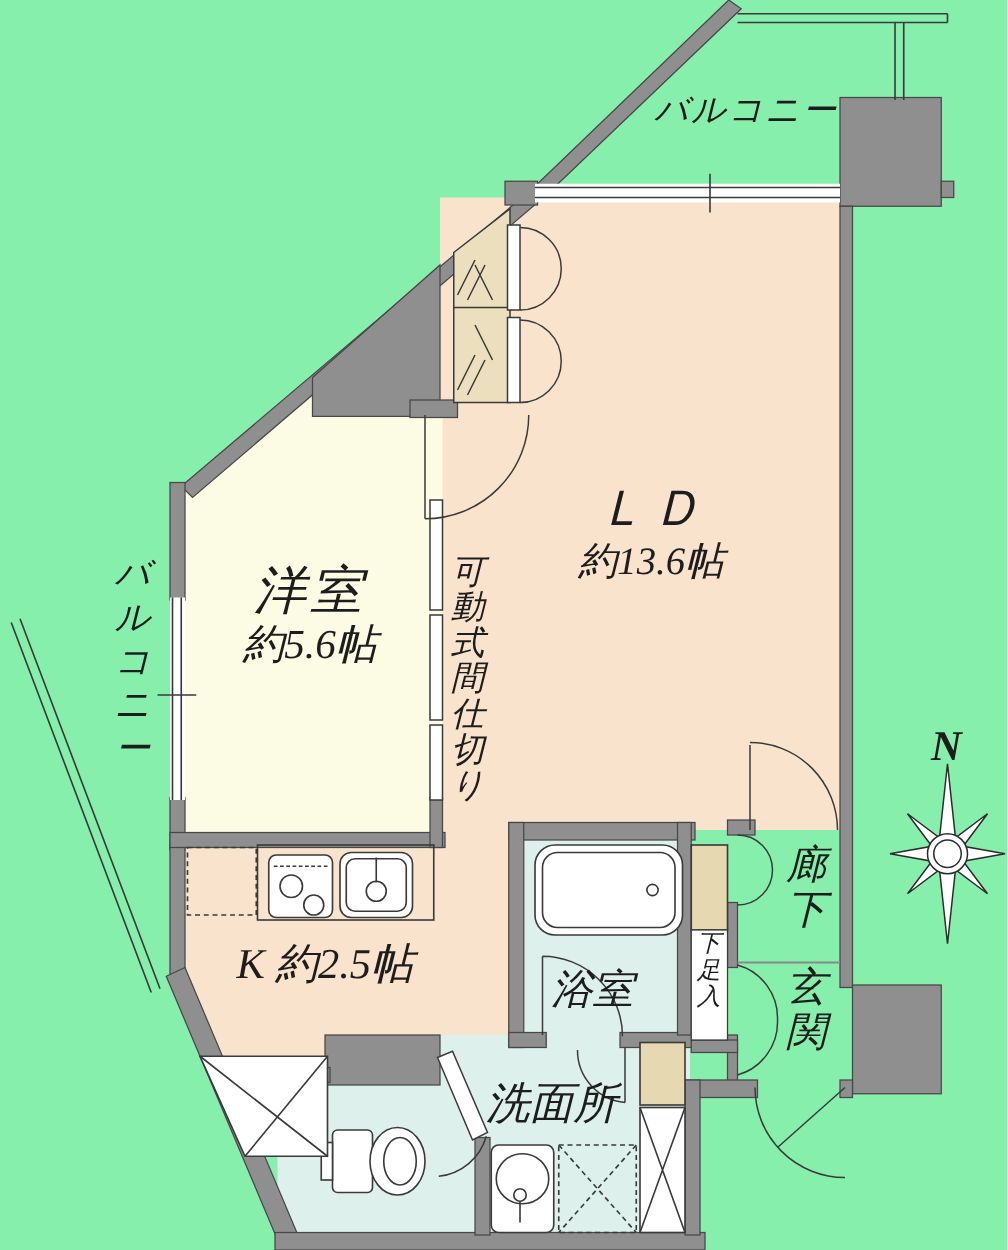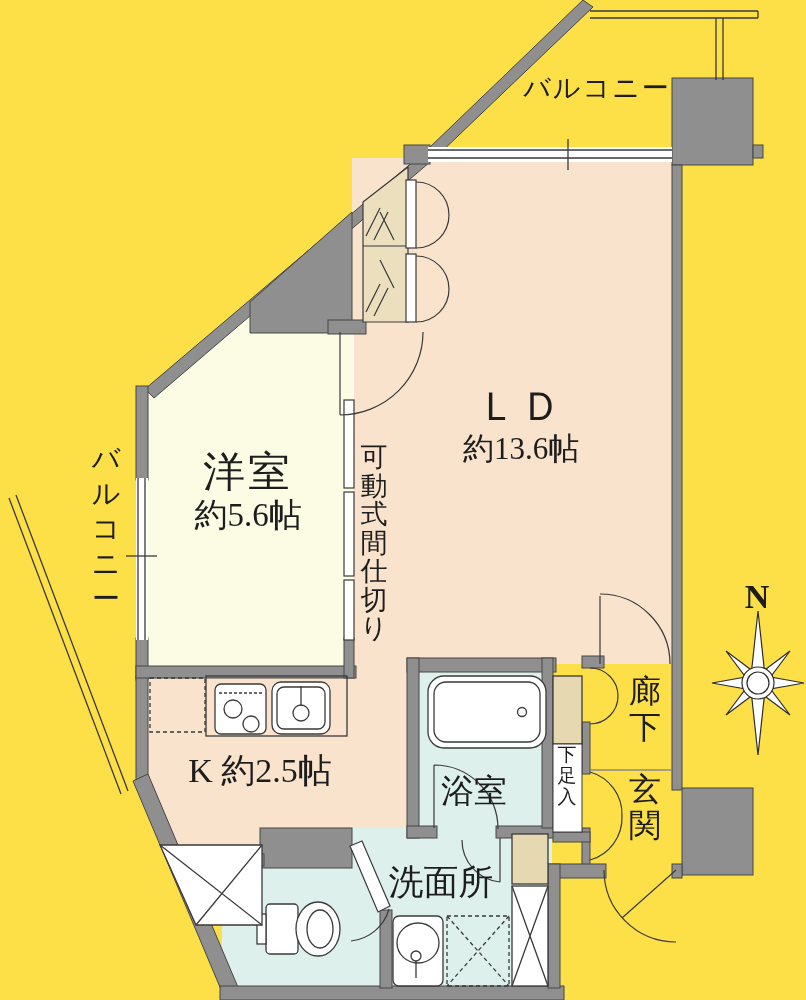--- a/index.html
+++ b/index.html
@@ -1,16 +1,16 @@
 <!DOCTYPE html>
 <html><head>
 <meta charset="utf-8">
 <style>
   html,body{margin:0;padding:0;background:#ffffff;}
-  .stage{width:806px;height:1000px;position:relative;overflow:hidden;background:#fde047;}
+  .stage{width:806px;height:1000px;position:relative;overflow:hidden;background:#86efac;font-style:italic;}
   svg{display:block;}
   text{font-family:"Liberation Serif","DejaVu Serif",serif;fill:#1d1d1d;}
   .lbl{text-anchor:middle;}
   .dash{stroke-dasharray:4 3;}
 </style>
 </head>
 <body>
 
 <div class="stage">
 <svg width="806" height="1000" viewBox="0 0 806 1000" xmlns="http://www.w3.org/2000/svg">

